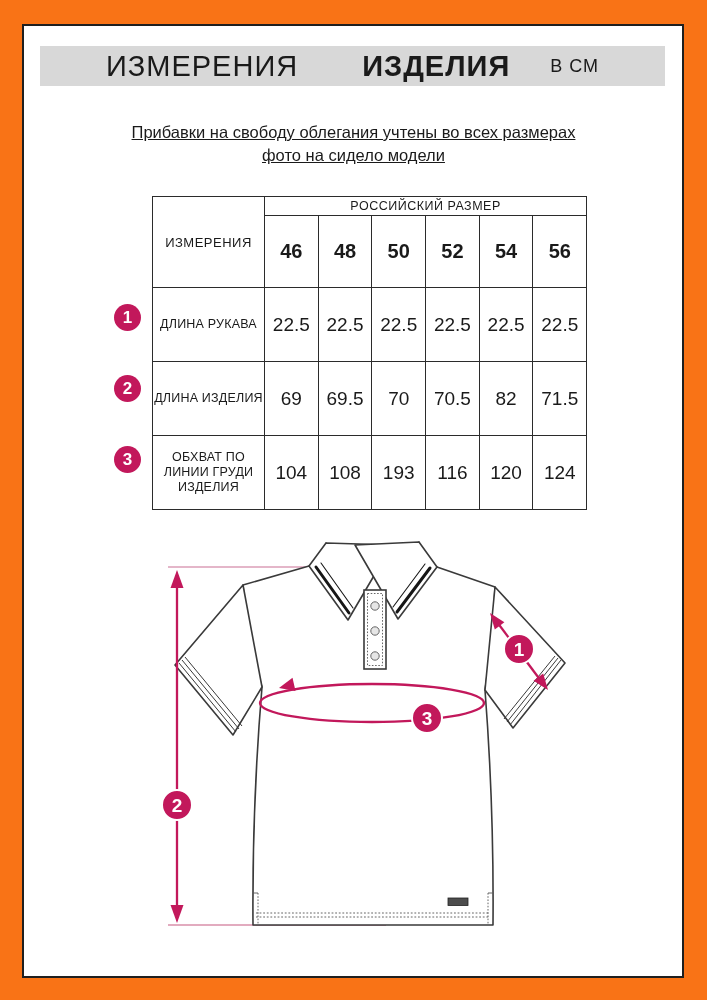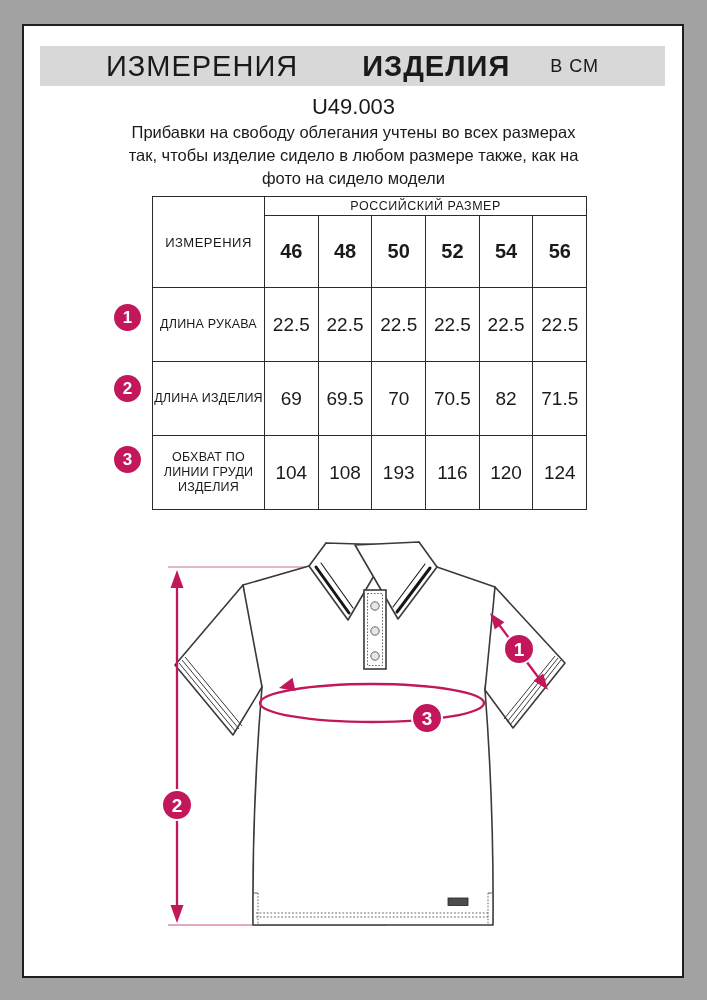--- a/index.html
+++ b/index.html
@@ -1,25 +1,25 @@
 <!DOCTYPE html>
 <html><head>
 <meta charset="utf-8">
 <style>
   html,body{margin:0;padding:0;background:#fff;}
-  .page{position:relative;width:707px;height:1000px;background:#a3a3a3;overflow:hidden;
+  .page{position:relative;width:707px;height:1000px;background:#f97316;overflow:hidden;
         font-family:"Liberation Sans",sans-serif;color:#1a1a1a;}
   .frame{position:absolute;left:22px;top:24px;width:658px;height:950px;border:2px solid #1f1f1f;background:#fff;}
   .banner{position:absolute;left:40px;top:46px;width:625px;height:40px;background:#d8d8d8;
           display:flex;align-items:center;justify-content:center;}
   .banner .w1{font-size:29px;font-weight:400;letter-spacing:1px;}
   .banner .w2{font-size:29px;font-weight:700;margin-left:64px;letter-spacing:1px;}
   .banner .w3{font-size:18px;font-weight:400;margin-left:40px;letter-spacing:1px;text-align:right;}
   .code{position:absolute;left:0;top:94px;width:707px;text-align:center;font-size:22px;}
-  .note{position:absolute;left:0;top:121px;width:707px;text-align:center;font-size:16.5px;line-height:23px;}
+  .note{position:absolute;left:0;top:121px;width:707px;text-align:center;font-size:16.5px;line-height:23px;text-decoration:underline;}
   table.size-table{position:absolute;left:152px;top:196px;border-collapse:collapse;table-layout:fixed;background:#fff;}
   table.size-table td{border:1.6px solid #2b2b2b;text-align:center;vertical-align:middle;padding:1px;}
   td.c-meas{font-size:13px;letter-spacing:.5px;}
   td.c-group{font-size:12.5px;height:16px;letter-spacing:.5px;}
   td.c-size{font-size:20px;font-weight:700;height:69px;}
   td.c-label{font-size:12.5px;height:71px;padding:0 7px;line-height:15px;letter-spacing:.2px;}
   td.c-val{font-size:19px;}
   .row-badge{position:absolute;width:27px;height:27px;border-radius:50%;background:#C2185B;color:#fff;
              display:flex;align-items:center;justify-content:center;font-size:17px;font-weight:700;left:114px;}
   .rb1{top:304px;} .rb2{top:375px;} .rb3{top:446px;}
@@ -30,25 +30,23 @@
 
 <div class="page">
   <div class="frame"></div>
 
   <div class="banner">
     <span class="w1">ИЗМЕРЕНИЯ</span>
     <span class="w2">ИЗДЕЛИЯ</span>
     <span class="w3">В СМ</span>
   </div>
 
-  <div class="code">U49.003</div>
 
   <div class="note">
     <div>Прибавки на свободу облегания учтены во всех размерах</div>
-    <div>так, чтобы изделие сидело в любом размере также, как на</div>
     <div>фото на сидело модели</div>
   </div>
 
   <table class="size-table">
     <colgroup>
       <col style="width:112px">
       <col style="width:53.7px">
         <col style="width:53.7px">
         <col style="width:53.7px">
       <col style="width:53.7px">

